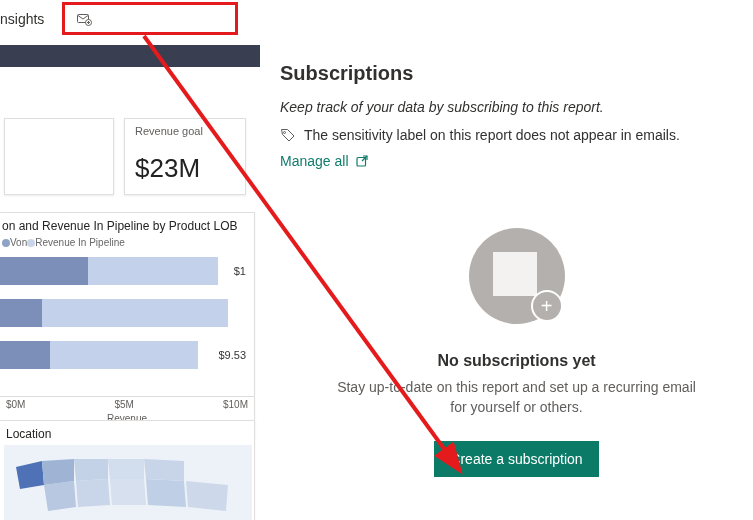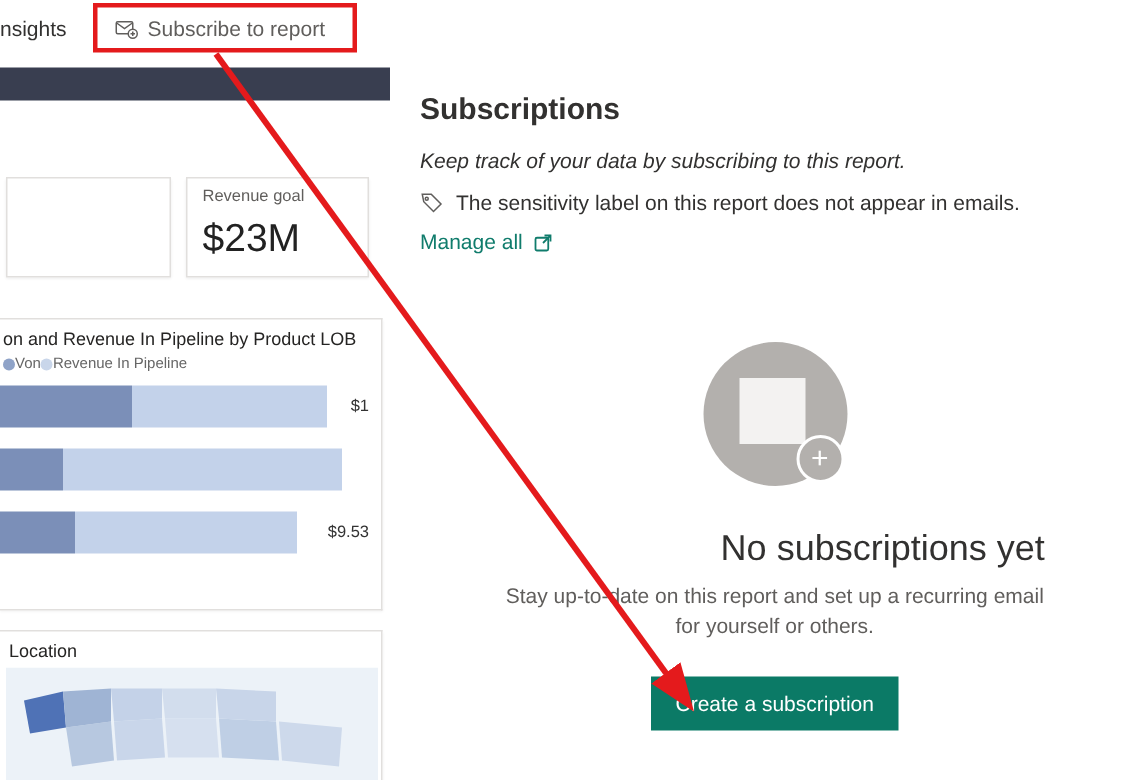--- a/index.html
+++ b/index.html
@@ -74,21 +74,21 @@
     gap: 10px;
   }
   .tile {
     border: 1px solid #e1dfdd;
     background: #fff;
     box-shadow: 0 1px 2px rgba(0,0,0,.08);
     padding: 6px 10px 10px 10px;
     width: 122px;
   }
   .tile-blank { width: 110px; }
-  .tile .tile-title { font-size: 11px; color: #605e5c; margin-bottom: 6px; }
+  .tile .tile-title { font-size: 11px; color: #605e5c; margin-bottom: 16px; }
   .tile .tile-value { font-size: 26px; font-weight: 400; color: #222; }
 
   
   .chart-card {
     position: absolute;
     top: 212px;
     left: 0;
     width: 255px;
     border: 1px solid #e1dfdd;
     background: #fff;
@@ -206,21 +206,21 @@
   .notice {
     display: flex;
     align-items: center;
     gap: 8px;
     font-size: 14px;
     color: #323130;
     margin-bottom: 10px;
   }
   .manage-row {
     display: flex;
-    align-items: flex-end;
+    align-items: center;
     gap: 6px;
     margin-bottom: 14px;
   }
   .manage-link {
     color: #107c6c;
     font-size: 14px;
     cursor: pointer;
   }
 
   .empty-state {
@@ -255,25 +255,24 @@
     background: #b3b0ad;
     border: 2px solid #fff;
     display: flex;
     align-items: center;
     justify-content: center;
     color: #fff;
     font-size: 20px;
     line-height: 1;
   }
   .empty-title {
-    font-size: 24px;
-    font-weight: 400;
+    font-size: 16px;
+    font-weight: 700;
     color: #323130;
     margin-bottom: 8px;
-    text-align: right;
   }
   .empty-desc {
     font-size: 14px;
     color: #605e5c;
     margin-bottom: 24px;
     line-height: 1.4;
   }
   .primary-btn {
     display: inline-block;
     background: #0b7a66;
@@ -302,21 +301,20 @@
   <div class="toolbar">
     <span class="tab-partial">nsights</span>
     <span class="subscribe-btn">
       <svg width="16" height="16" viewBox="0 0 16 16">
         <rect x="1.5" y="3.5" width="11" height="8" rx="1" fill="none" stroke="#605e5c" stroke-width="1"></rect>
         <path d="M2 4.5 L7 8 L12 4.5" fill="none" stroke="#605e5c" stroke-width="1"></path>
         <circle cx="12.5" cy="11.5" r="3" fill="#fff" stroke="#605e5c" stroke-width="1"></circle>
         <line x1="12.5" y1="10" x2="12.5" y2="13" stroke="#605e5c" stroke-width="1"></line>
         <line x1="11" y1="11.5" x2="14" y2="11.5" stroke="#605e5c" stroke-width="1"></line>
       </svg>
-      <span>Subscribe to report</span>
     </span>
     <div class="red-highlight"></div>
   </div>
 
   <div class="report-header-bar"></div>
 
   <div class="tiles">
     <div class="tile tile-blank"></div>
     <div class="tile">
       <div class="tile-title">Revenue goal</div>
@@ -341,20 +339,26 @@
       <div class="bar-row">
         <div class="bar-seg dk" style="width:42px"></div>
         <div class="bar-seg lt" style="width:186px"></div>
       </div>
       <div class="bar-row">
         <div class="bar-seg dk" style="width:50px"></div>
         <div class="bar-seg lt" style="width:148px"></div>
         <span class="bar-label">$9.53</span>
       </div>
     </div>
+    <div class="x-axis">
+      <span>$0M</span>
+      <span>$5M</span>
+      <span>$10M</span>
+      <span class="x-axis-label">Revenue</span>
+    </div>
   </div>
 
   <div class="map-card">
     <div class="map-title">Location</div>
     <svg class="map-svg" viewBox="0 0 248 80">
       <rect x="0" y="0" width="248" height="80" fill="#ecf2f8"></rect>
       <path d="M12 22 L38 16 L40 40 L16 44 Z" fill="#4f72b6"></path>
       <path d="M40 40 L70 36 L72 62 L44 66 Z" fill="#b7c8e0"></path>
       <path d="M72 36 L104 34 L106 60 L74 62 Z" fill="#c9d6ea"></path>
       <path d="M106 34 L140 34 L142 60 L108 60 Z" fill="#d6e0ef"></path>

